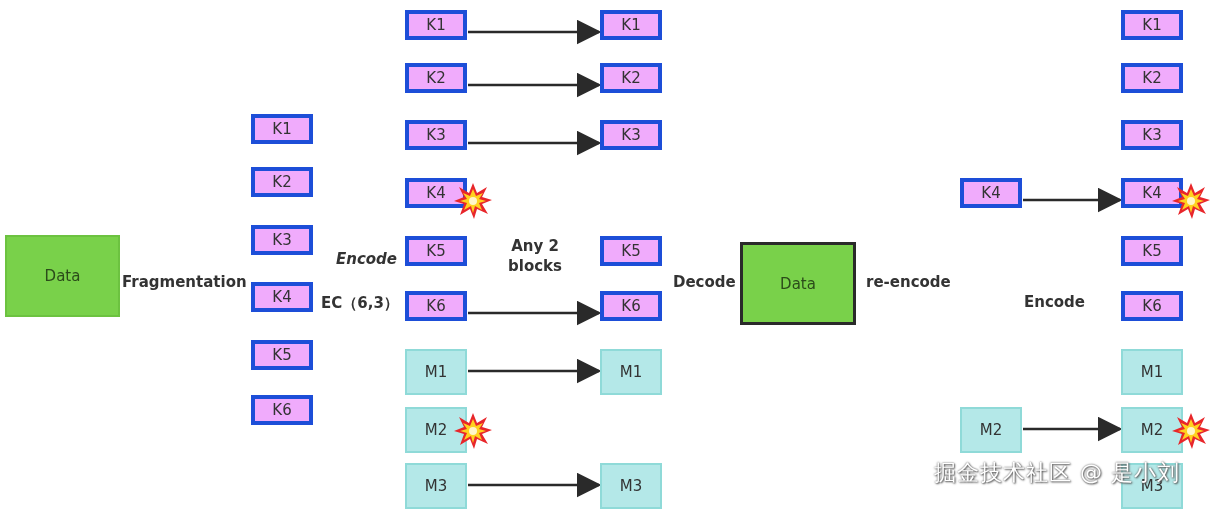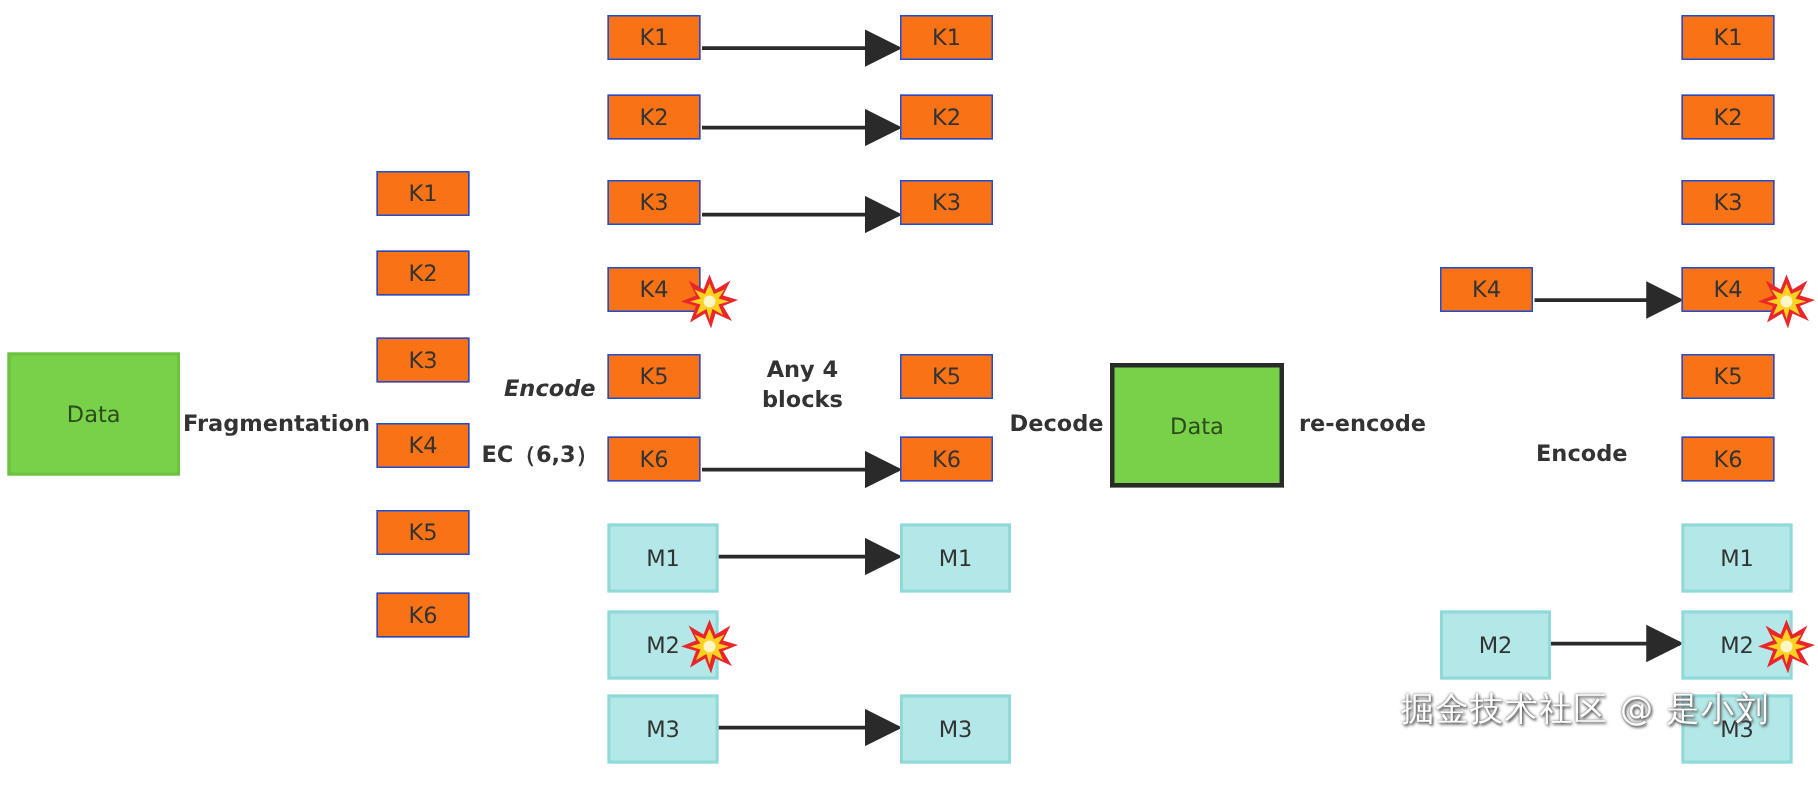--- a/index.html
+++ b/index.html
@@ -1,21 +1,21 @@
 <!DOCTYPE html>
 <html><head>
 <meta charset="utf-8">
 <style>
   html, body { margin: 0; padding: 0; background: #ffffff; }
   body { width: 1212px; height: 527px; position: relative; overflow: hidden;
          font-family: "DejaVu Sans", "Liberation Sans", sans-serif; }
   .box { position: absolute; box-sizing: border-box; display: flex; align-items: center;
          justify-content: center; font-size: 15px; color: #333; }
-  .k { background: #f97316; border: 1px solid #1d4ed8; width: 62px; height: 30px; }
-  .m { background: #b4e8e8; border: 2px solid #8fdad8; width: 74px; height: 46px; }
+  .k { background: #f0abfc; border: 4px solid #1d4ed8; width: 62px; height: 30px; }
+  .m { background: #b4e8e8; border: 2px solid #8fdad8; width: 62px; height: 46px; }
   .data1 { background: #79d14a; border: 2px solid #6cc240; color: #2b4b1a; font-size: 15px; }
   .data2 { background: #79d14a; border: 3px solid #2a2a2a; color: #2b4b1a; font-size: 15px; }
   .lbl { position: absolute; font-weight: bold; font-size: 15px; color: #333; text-align: center; line-height: 20px; white-space: nowrap; }
   svg.arrows { position: absolute; left: 0; top: 0; }
   .boom { position: absolute; width: 40px; height: 40px; }
   .wm { position: absolute; font-size: 22px; color: #ffffff; letter-spacing: 1px;
         text-shadow: 0 0 2px #555, 1px 1px 2px #555; white-space: nowrap; }
 </style>
 </head>
 <body>
@@ -65,21 +65,21 @@
   <polygon points="20,2 24,12 34,6 29,16 39,19 29,23 35,33 24,28 21,38 17,28 7,34 11,23 1,20 11,16 6,6 16,12" fill="#e8262b"></polygon>
   <polygon points="20,8 23,15 30,12 26,18 33,20 26,22 29,29 22,25 20,32 18,25 11,29 14,22 7,20 14,18 10,12 17,15" fill="#ffd21f"></polygon>
   <circle cx="20" cy="20" r="4" fill="#fff6c8"></circle>
 </svg>
 <svg class="boom" style="left:453px;top:411px;" viewBox="0 0 40 40">
   <polygon points="20,2 24,12 34,6 29,16 39,19 29,23 35,33 24,28 21,38 17,28 7,34 11,23 1,20 11,16 6,6 16,12" fill="#e8262b"></polygon>
   <polygon points="20,8 23,15 30,12 26,18 33,20 26,22 29,29 22,25 20,32 18,25 11,29 14,22 7,20 14,18 10,12 17,15" fill="#ffd21f"></polygon>
   <circle cx="20" cy="20" r="4" fill="#fff6c8"></circle>
 </svg>
 
-<div class="lbl" style="left:505px;top:236px;width:60px;white-space:normal;">Any 4 blocks</div>
+<div class="lbl" style="left:505px;top:236px;width:60px;white-space:normal;">Any 2 blocks</div>
 
 <div class="box k" style="left:600px;top:10px;">K1</div>
 <div class="box k" style="left:600px;top:63px;">K2</div>
 <div class="box k" style="left:600px;top:120px;">K3</div>
 <div class="box k" style="left:600px;top:236px;">K5</div>
 <div class="box k" style="left:600px;top:291px;">K6</div>
 <div class="box m" style="left:600px;top:349px;">M1</div>
 <div class="box m" style="left:600px;top:463px;">M3</div>
 
 <div class="lbl" style="left:673px;top:272px;">Decode</div>

